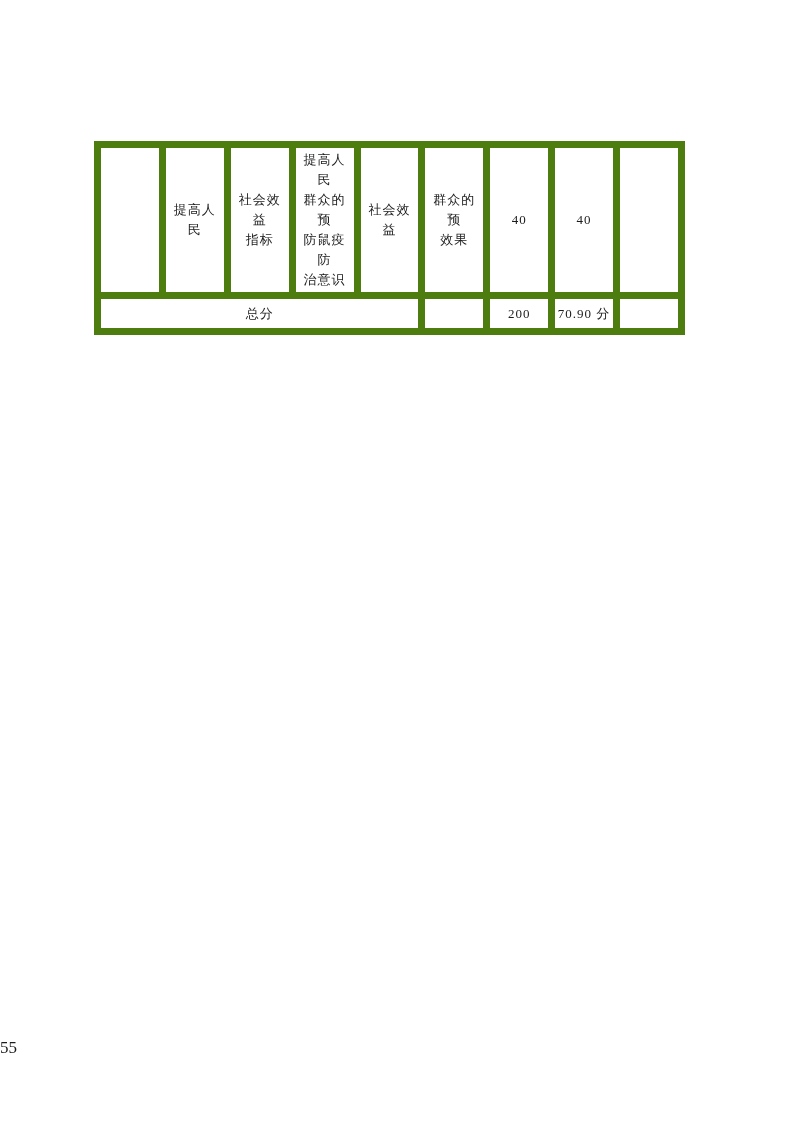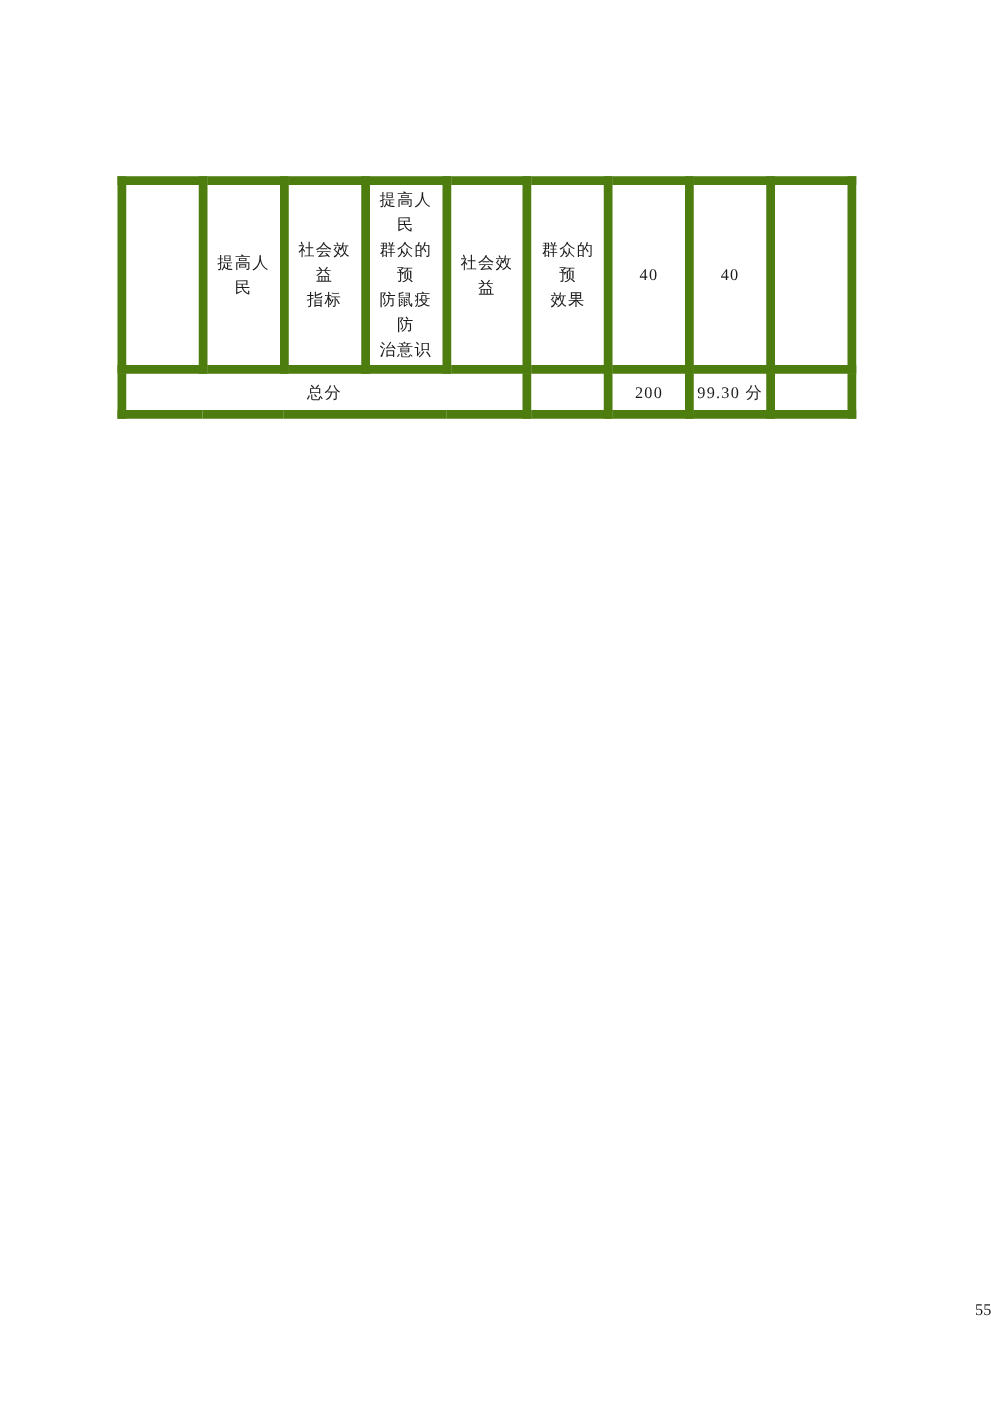--- a/index.html
+++ b/index.html
@@ -37,22 +37,22 @@
     overflow: hidden;
   }
   tr.row-indicators { height: 84px; }
   tr.row-total { height: 36px; margin-top: 36px; }
   tr.row-total td { border-top-width: 3px; }
   .page-number {
     position: absolute;
     top: 1040px;
     left: 0;
     width: 100%;
-    text-align: right;
-    font-size: 13px;
+    text-align: left;
+    font-size: 17px;
     line-height: 16px;
     color: #1c1c1c;
   }
 </style>
 </head>
 <body>
 
 <div class="page">
 
   <table class="score-table">
@@ -81,21 +81,21 @@
       <td>群众的预
 效果</td>
       <td>40</td>
       <td>40</td>
       <td></td>
     </tr>
     <tr class="row-total">
       <td colspan="5">总分</td>
       <td></td>
       <td>200</td>
-      <td>99.30 分</td>
+      <td>70.90 分</td>
       <td></td>
     </tr>
   </tbody>
     </table>
 
   <div class="page-number">55</div>
 
 </div>
 
 </body></html>

